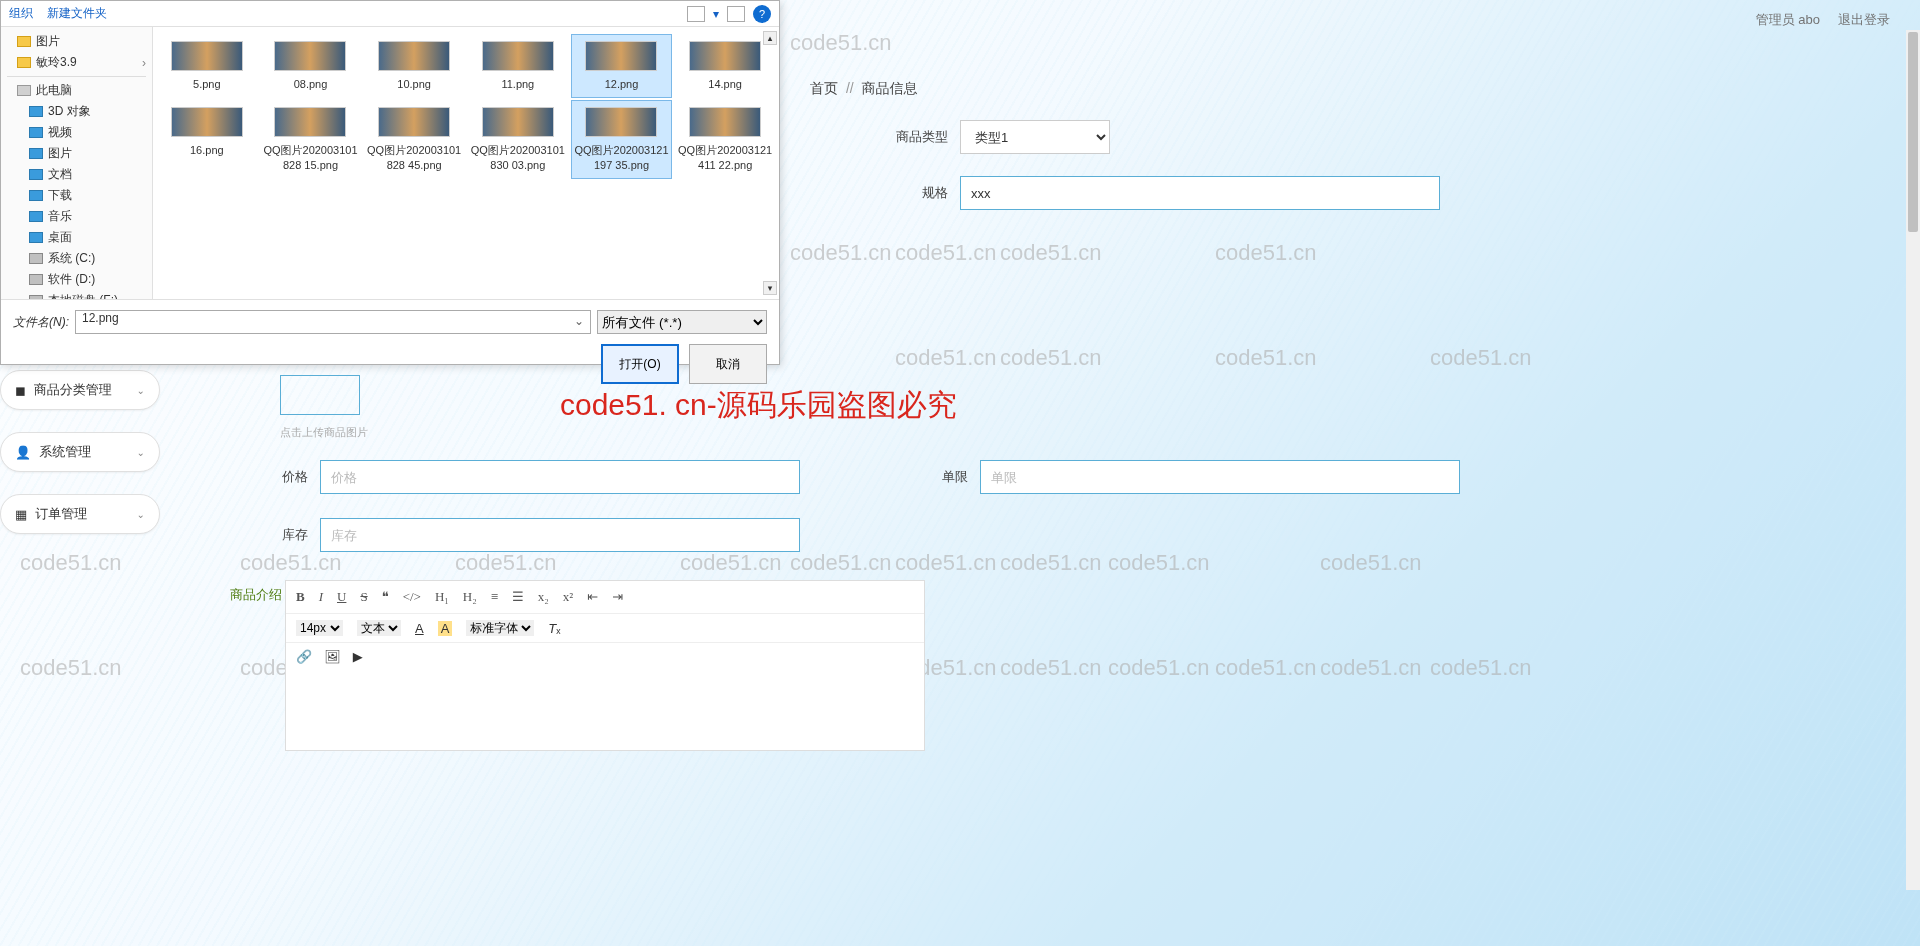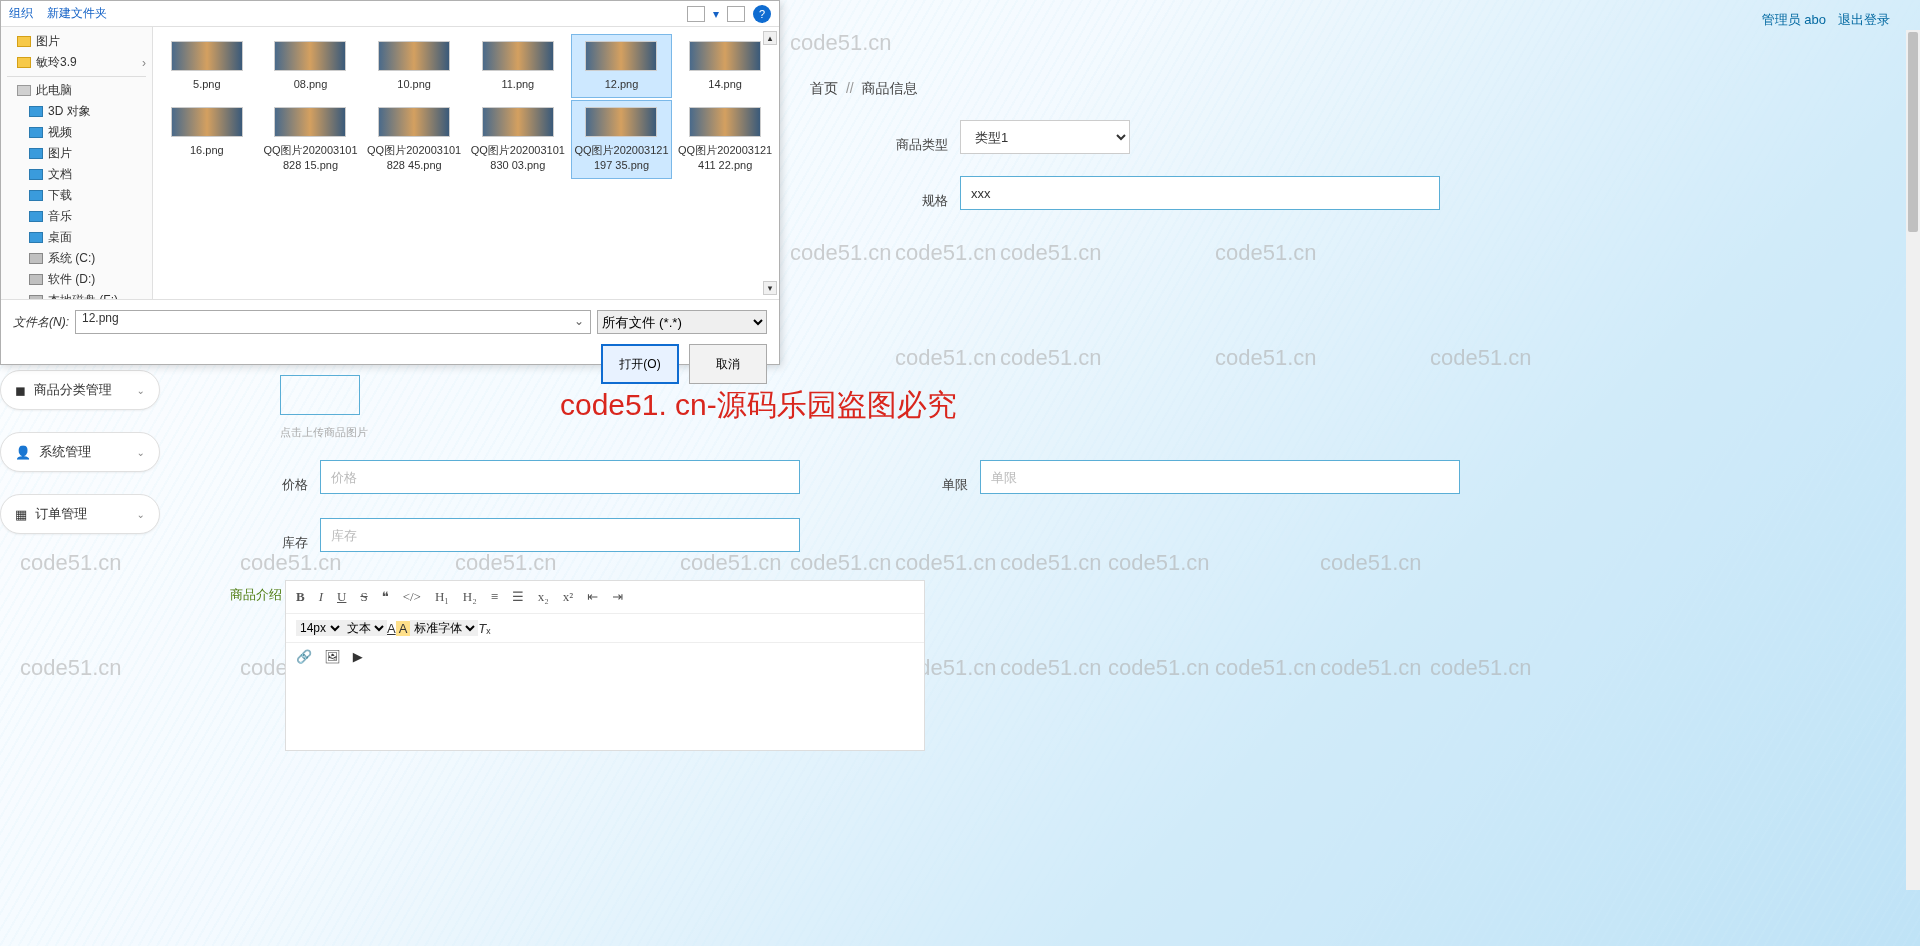--- a/index.html
+++ b/index.html
@@ -3,59 +3,59 @@
 <meta charset="utf-8">
 <style>
 * { box-sizing: border-box; margin: 0; padding: 0; }
 body { font-family: "Microsoft YaHei", Arial, sans-serif; font-size: 13px; color: #333; background: #fff; overflow: hidden; width: 1920px; height: 946px; position: relative; }
 
 
 .bg-wave { position: absolute; inset: 0; background: linear-gradient(135deg, #fff 0%, #e0f2ff 40%, #7ec8f0 70%, #4ab0e8 100%); opacity: 0.35; z-index: 0; }
 .bg-wave::before { content:""; position:absolute; inset:0; background: repeating-linear-gradient(120deg, rgba(120,200,240,.15) 0 2px, transparent 2px 8px); }
 
 
-.header { position: absolute; top: 0; right: 0; height: 40px; display: flex; align-items: center; gap: 12px; padding-right: 30px; color: #0369a1; z-index: 5; }
+.header { position: absolute; top: 0; right: 0; height: 40px; display: flex; align-items: center; gap: 18px; padding-right: 30px; color: #737373; z-index: 5; }
 .header span { cursor: pointer; }
 
 
 .watermarks { position: absolute; inset: 0; z-index: 1; pointer-events: none; }
 .wm { position: absolute; color: #b0b0b0; font-size: 22px; font-weight: 400; opacity: .6; }
 .center-wm { position: absolute; left: 560px; top: 385px; color: #d9261d; font-size: 30px; font-weight: 500; z-index: 6; }
 
 
 .sidebar { position: absolute; left: 0; top: 370px; width: 160px; z-index: 4; }
 .side-item { background: #fff; border: 1px solid #e0e0e0; border-radius: 20px; height: 40px; display: flex; align-items: center; padding: 0 14px; margin-bottom: 22px; gap: 8px; font-size: 13px; cursor: pointer; box-shadow: 0 1px 2px rgba(0,0,0,.05); }
 .side-item .chev { margin-left: auto; font-size: 10px; color: #888; }
 
 
 .main { position: absolute; left: 190px; top: 60px; right: 10px; bottom: 0; z-index: 4; }
 .breadcrumb { position: absolute; left: 620px; top: 20px; color: #444; font-size: 14px; }
 .breadcrumb .sep { color: #999; margin: 0 4px; }
-.row { display: flex; align-items: flex-end; margin-bottom: 24px; }
+.row { display: flex; align-items: center; margin-bottom: 24px; }
 .row label { width: 90px; text-align: right; padding-right: 12px; color: #444; font-size: 13px; }
 .row input, .row select { height: 34px; border: 1px solid #5aaed6; padding: 0 10px; font-size: 13px; background: #fff; color: #333; }
 .row input::placeholder { color: #bbb; }
-.row .sel { width: 170px; border: 1px solid #ccc; }
+.row .sel { width: 150px; border: 1px solid #ccc; }
 .row .txt { width: 480px; }
 .row .wide { width: 480px; }
 .group-right { position: absolute; left: 680px; top: 60px; }
 .group-right .row { margin-bottom: 22px; }
 
 .upload-area { position: absolute; left: 90px; top: 315px; }
 .upload-box { width: 80px; height: 40px; border: 1px solid #5aaed6; }
 .upload-hint { margin-top: 10px; color: #aaa; font-size: 11px; }
 
 .form-left { position: absolute; left: 40px; top: 400px; }
 .form-right2 { position: absolute; left: 700px; top: 400px; }
 
 .intro-label { position: absolute; left: 40px; top: 510px; color: #4d7c0f; font-size: 13px; margin-top: 16px; }
 .editor { position: absolute; left: 95px; top: 520px; width: 640px; border: 1px solid #ddd; background: #fff; }
 .toolbar { padding: 8px 10px; border-bottom: 1px solid #eee; display: flex; flex-wrap: wrap; gap: 14px; align-items: center; font-size: 13px; color: #555; }
 .toolbar .ico { cursor: pointer; font-family: serif; }
-.tool-row2 { padding: 6px 10px; border-bottom: 1px solid #eee; display: flex; gap: 0; align-items: center; }
+.tool-row2 { padding: 6px 10px; border-bottom: 1px solid #eee; display: flex; gap: 14px; align-items: center; }
 .tool-row2 select { border: none; font-size: 12px; }
 .tool-row3 { padding: 6px 10px; display: flex; gap: 12px; }
 .editor-body { height: 80px; }
 
 
 .dialog { position: absolute; left: 0; top: 0; width: 780px; height: 365px; background: #fff; border: 1px solid #b0b0b0; z-index: 10; font-size: 12px; box-shadow: 2px 2px 8px rgba(0,0,0,.15); }
 .dlg-top { height: 26px; border-bottom: 1px solid #e0e0e0; display: flex; align-items: center; padding: 0 8px; gap: 14px; color: #1462c6; }
 .dlg-top .right { margin-left: auto; display: flex; align-items: center; gap: 8px; }
 .dlg-top .view-btn { width: 18px; height: 16px; border: 1px solid #aaa; display: inline-block; }
 .dlg-top .help { width: 18px; height: 18px; border-radius: 50%; background: #0f6cd1; color: #fff; display: inline-flex; align-items: center; justify-content: center; font-size: 11px; }

